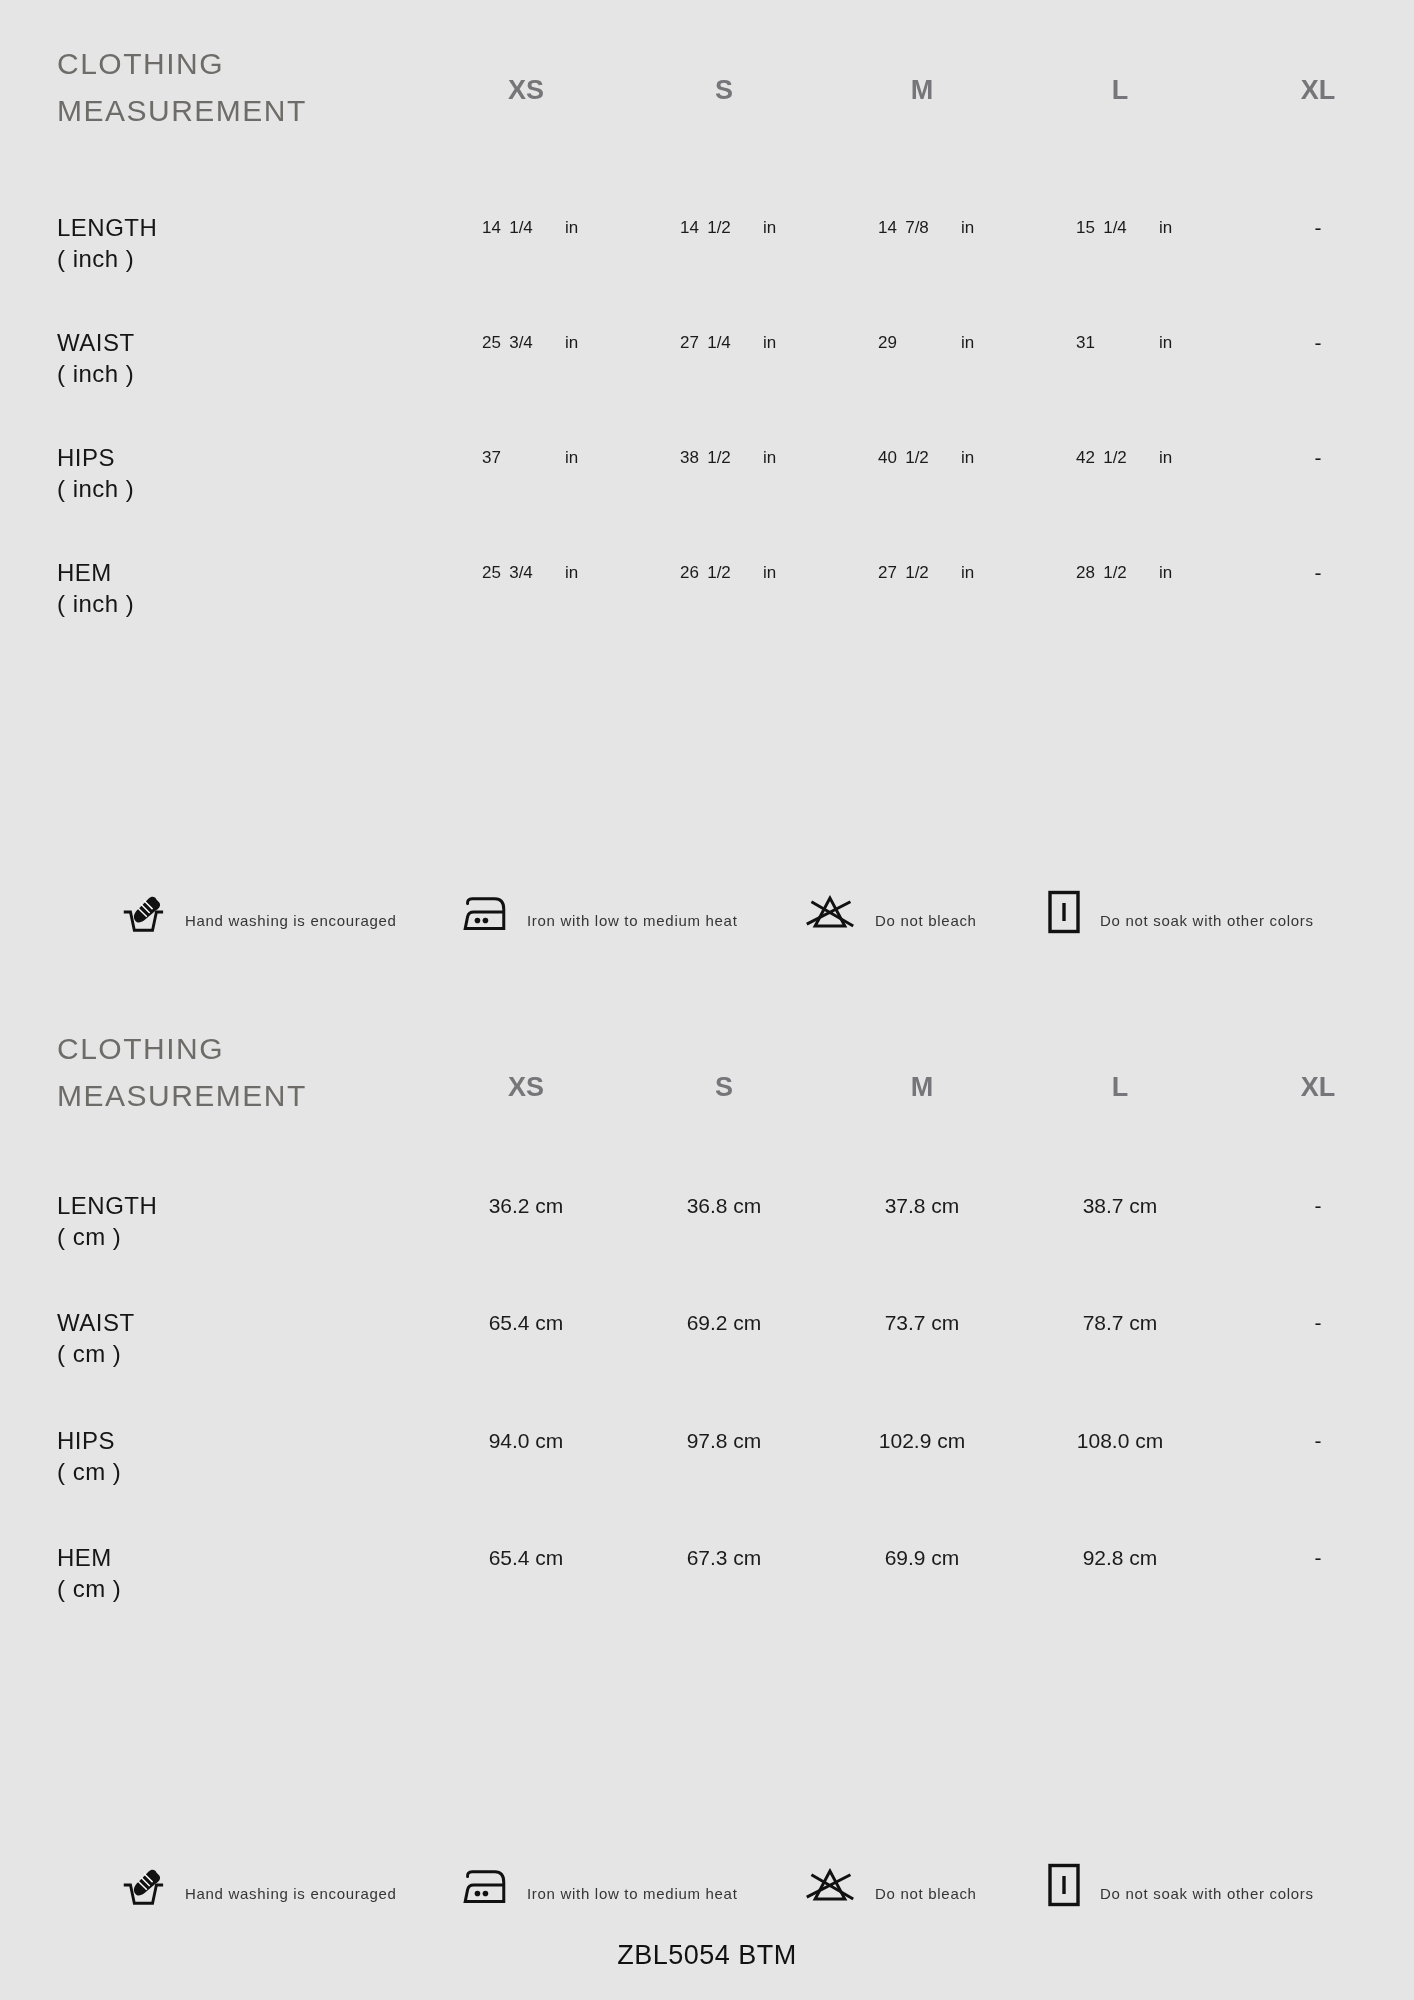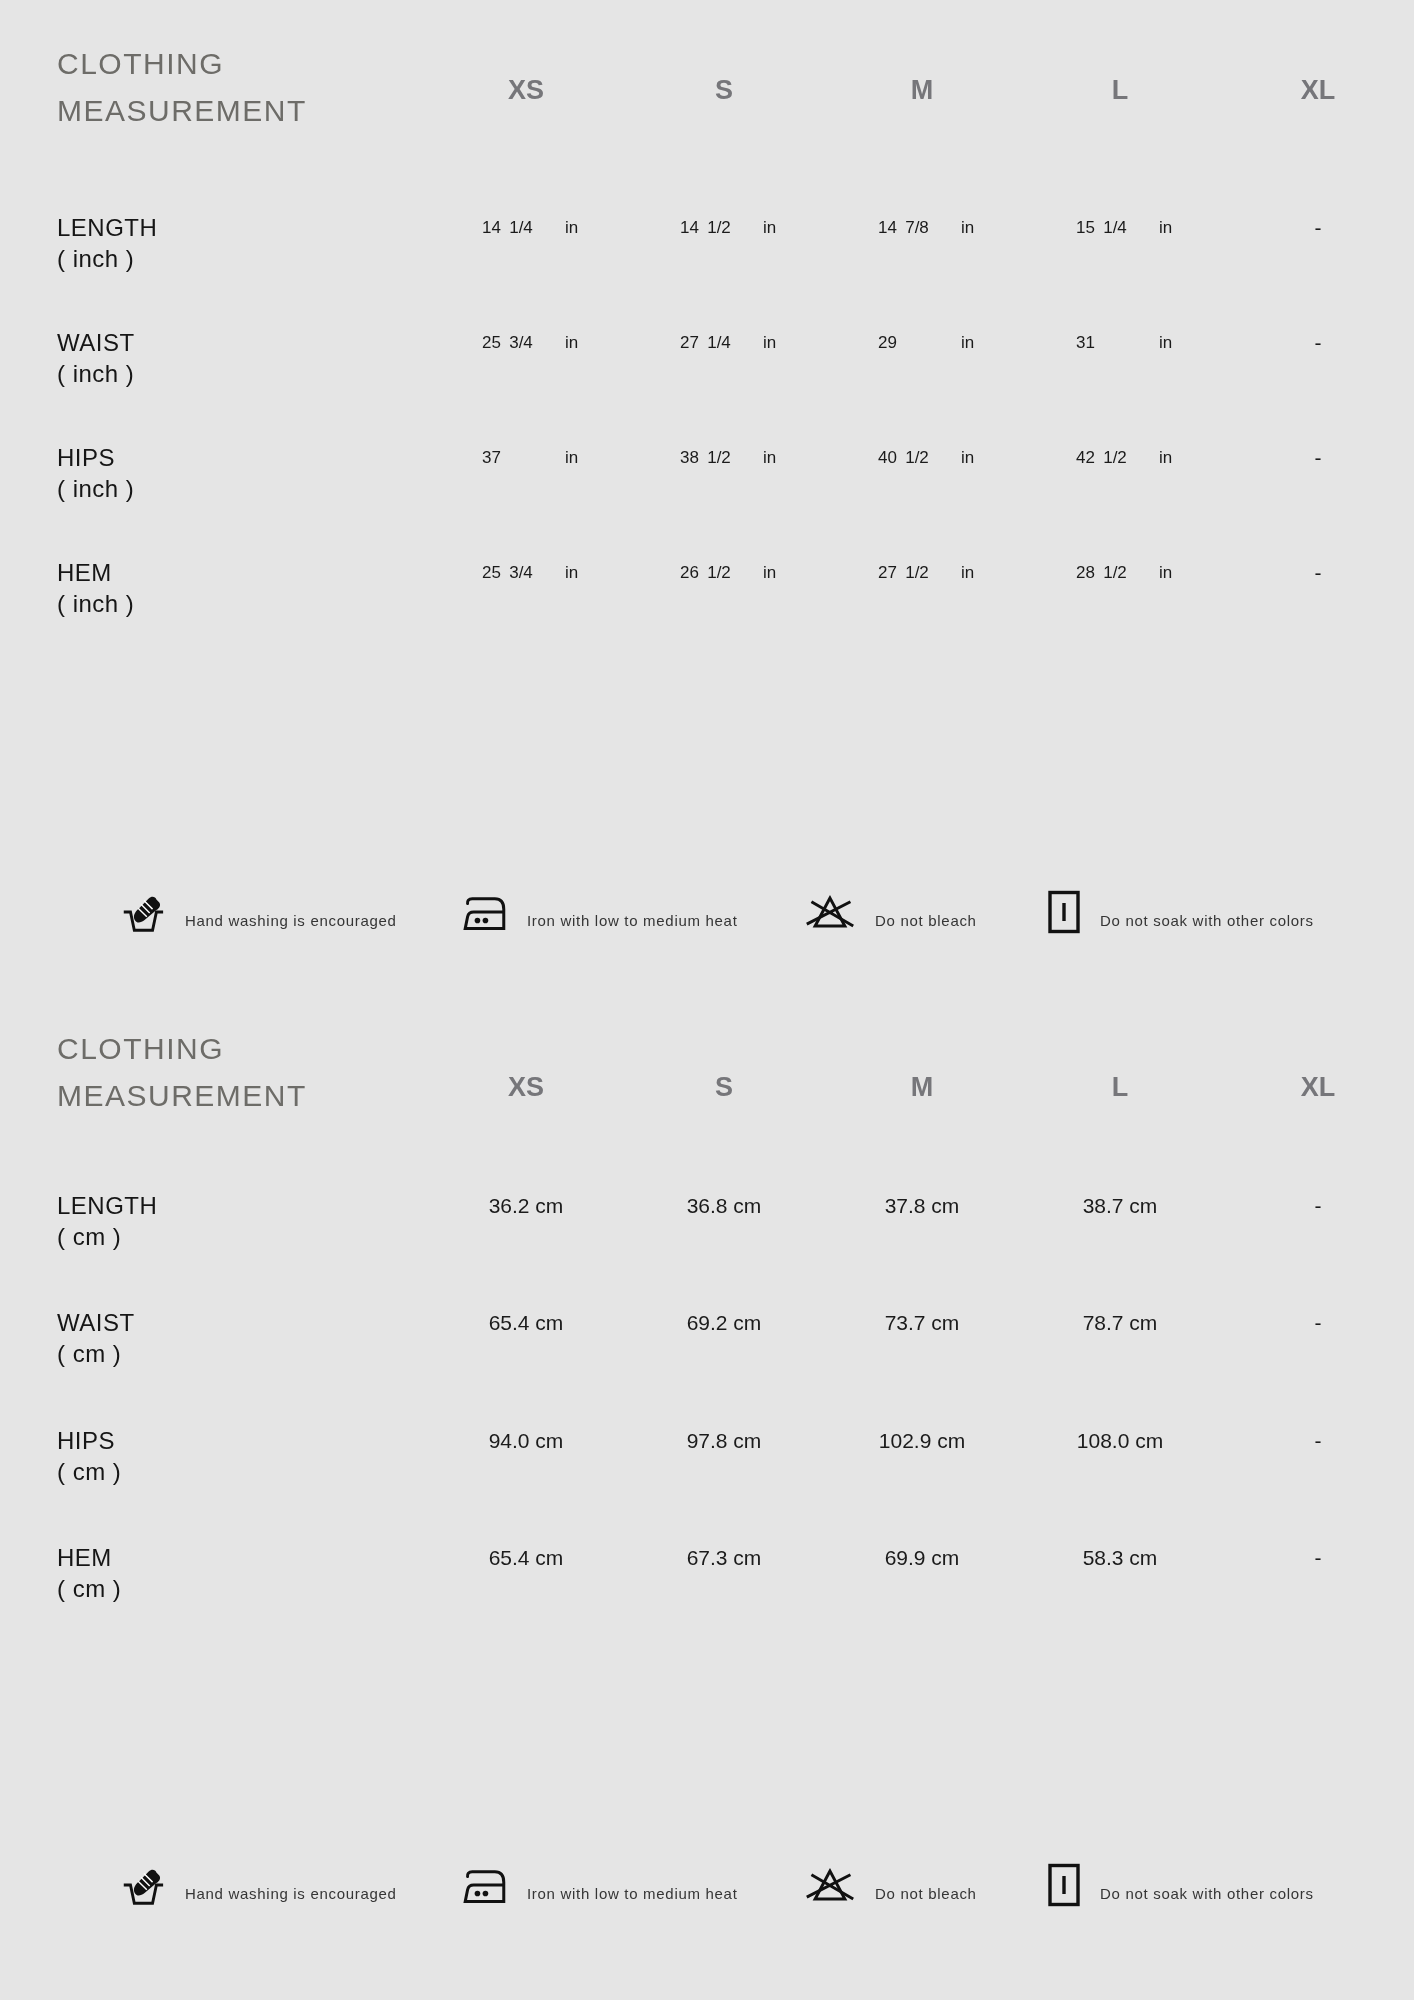--- a/index.html
+++ b/index.html
@@ -242,21 +242,21 @@
   </div>
 
   <div class="trow" style="top:1542px;">
     <div>
       <div class="rlabel">HEM</div>
       <div class="rlabel">( cm )</div>
     </div>
     <div class="vcm">65.4 cm</div>
     <div class="vcm">67.3 cm</div>
     <div class="vcm">69.9 cm</div>
-    <div class="vcm">58.3 cm</div>
+    <div class="vcm">92.8 cm</div>
     <div class="vdash">-</div>
   </div>
 
   <div class="care-row" style="top:1855px;">
     <div class="care-item" style="left:118px;">
       <svg class="care-icon" width="48" height="48" viewBox="0 0 50 50">
         <path d="M6 25 H13 L17 44 H36 L40 25 H47" fill="none" stroke="#111" stroke-width="3"></path>
         <path d="M18 34 C15 30 17 25 22 21 L32 11 C35 8 39 9 40 12 L43 15 C45 18 43 21 40 23 L28 33 C24 36 20 37 18 34 Z" fill="#111"></path>
         <path d="M24 17 L33 26 M21 21 L30 30 M27 13 L36 22" stroke="#fff" stroke-width="1.5" fill="none"></path>
       </svg>
@@ -279,14 +279,15 @@
     </div>
     <div class="care-item" style="left:1047px;">
       <svg class="care-icon" width="34" height="46" viewBox="0 0 34 46">
         <rect x="3" y="3.5" width="28" height="39" fill="none" stroke="#111" stroke-width="3.4"></rect>
         <line x1="17" y1="14" x2="17" y2="32" stroke="#111" stroke-width="3.4"></line>
       </svg>
       <span class="care-label">Do not soak with other colors</span>
     </div>
   </div>
 
+  <div class="footer">ZBL5054 BTM</div>
 
 </div>
 
 </body></html>

